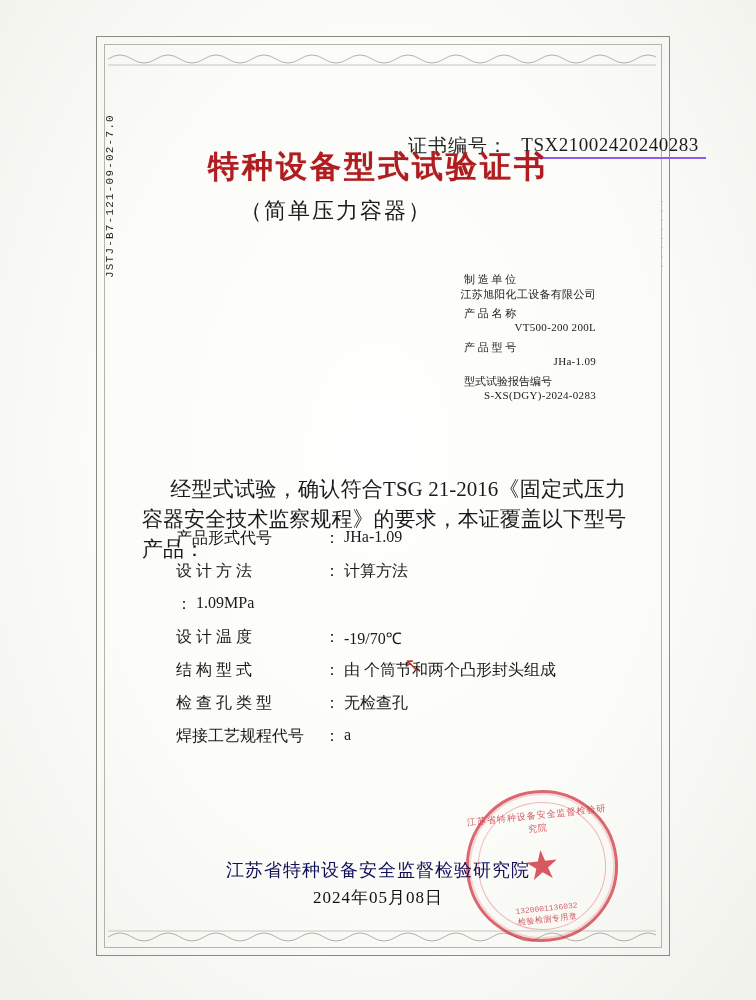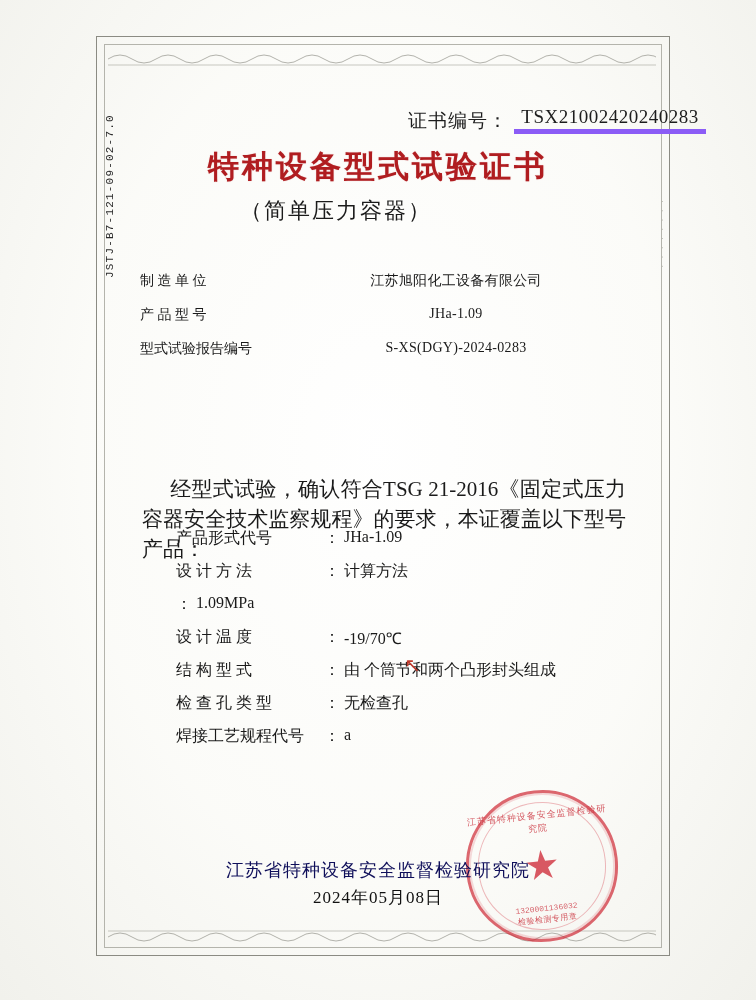--- a/index.html
+++ b/index.html
@@ -102,25 +102,26 @@
     display: flex;
     align-items: flex-end;
     font-size: 19px;
     color: #1d1d1d;
     letter-spacing: 1px;
   }
   .cert-no-label { white-space: nowrap; }
   .cert-no-value {
     margin-left: 6px;
     padding: 0 6px 1px 6px;
-    border-bottom: 5px solid #8b5cf6;
+    border-bottom: 2px solid #8b5cf6;
     font-family: "Liberation Serif", serif;
     letter-spacing: .5px;
     min-width: 180px;
     text-align: center;
+    margin-top: 28px;
   }
 
   
   .title-main {
     position: absolute;
     top: 146px;
     left: 0;
     width: 756px;
     text-align: center;
     font-family: Liberation Sans, sans-serif;
@@ -144,23 +145,24 @@
 
   
   .fields {
     position: absolute;
     left: 140px;
     top: 272px;
     width: 500px;
   }
   .field-row {
     display: flex;
-    align-items: flex-start;
+    align-items: flex-end;
     height: 34px;
-    font-size: 14px;
+    font-size: 11px;
+    flex-direction: column;
   }
   .field-label {
     width: 176px;
     white-space: nowrap;
     letter-spacing: 0px;
     color: #1a1a1a;
   }
   .field-label.spread {
     display: flex;
     justify-content: space-between;
@@ -339,20 +341,24 @@
 
   <div class="title-main">特种设备型式试验证书</div>
   <div class="title-sub">（简单压力容器）</div>
 
   <div class="fields">
     <div class="field-row">
       <div class="field-label spread">制 造 单 位</div>
       <div class="field-value">江苏旭阳化工设备有限公司</div>
     </div>
     <div class="field-row">
+      <div class="field-label spread">产 品 名 称</div>
+      <div class="field-value">VT500-200 200L</div>
+    </div>
+    <div class="field-row">
       <div class="field-label spread">产 品 型 号</div>
       <div class="field-value">JHa-1.09</div>
     </div>
     <div class="field-row">
       <div class="field-label">型式试验报告编号</div>
       <div class="field-value">S-XS(DGY)-2024-0283</div>
     </div>
   </div>
 
   <div class="para">

